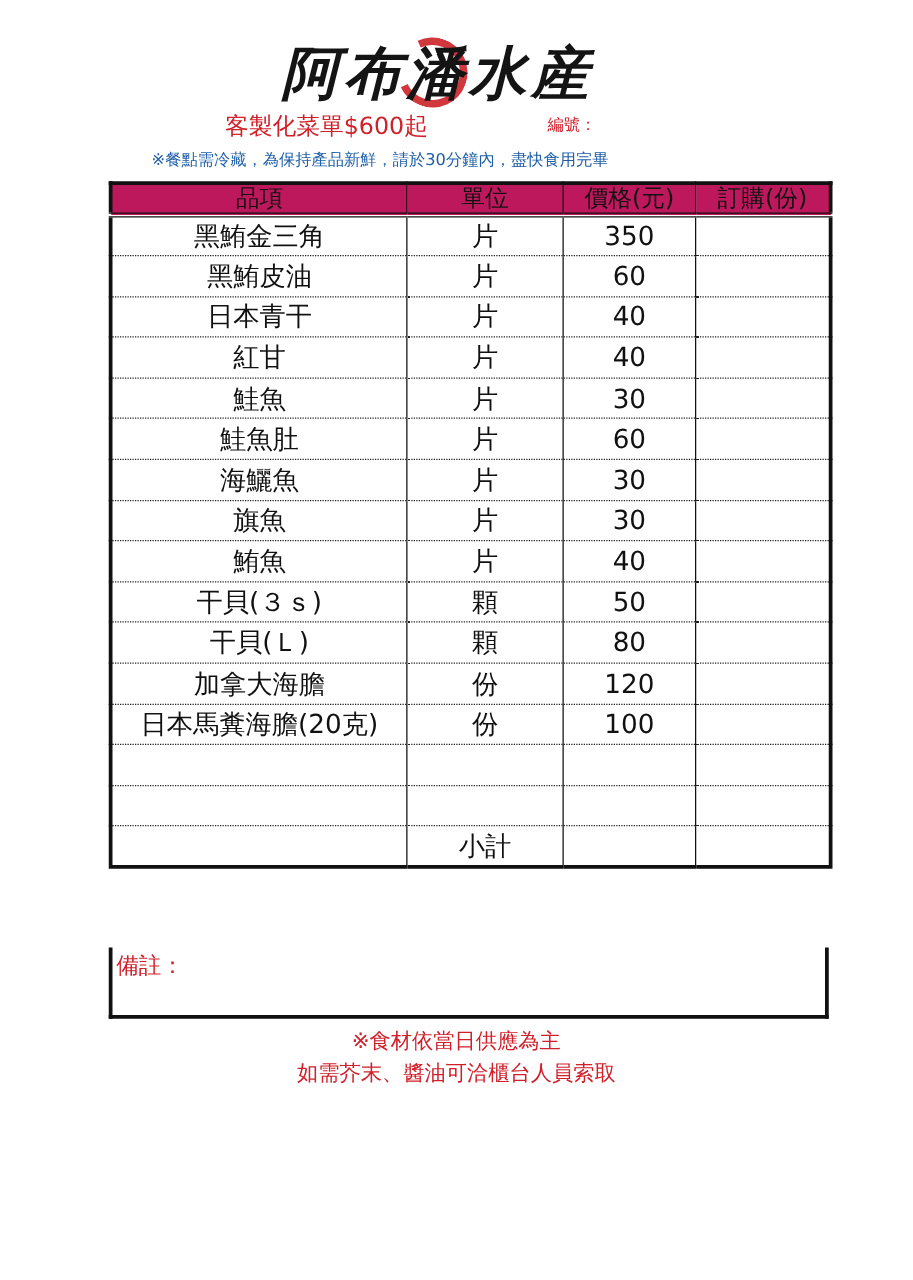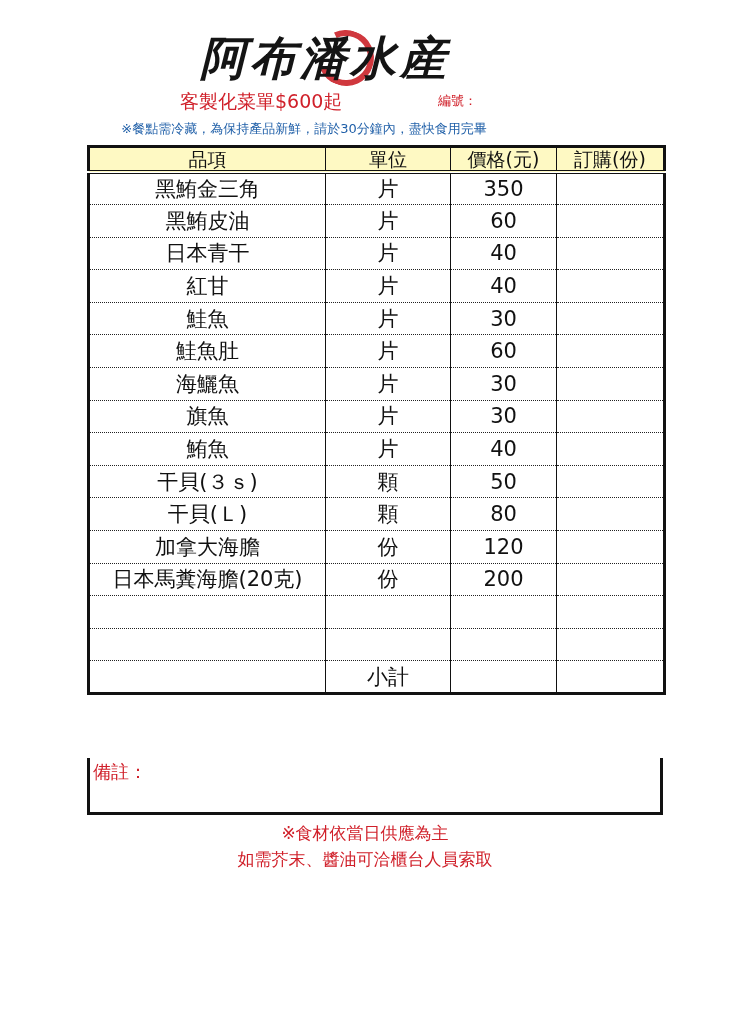--- a/index.html
+++ b/index.html
@@ -1,20 +1,21 @@
 <!DOCTYPE html>
 <html><head>
 <meta charset="utf-8">
 <style>
   * { box-sizing: border-box; margin: 0; padding: 0; }
   html, body { width: 730px; height: 1024px; background: #ffffff; overflow: hidden; }
   body { position: relative; font-family: "DejaVu Sans", "Liberation Sans", sans-serif; color: #111; }
 
   .logo {
     position: absolute; left: 200px; top: 28px; width: 300px; height: 60px;
+    text-align: center;
   }
   .logo .brush {
     position: absolute; left: 118px; top: 2px; width: 56px; height: 56px;
     border-radius: 50%; border: 6px solid #c8161d; border-left-color: transparent;
     transform: rotate(20deg); opacity: 0.85;
   }
   .logo .logo-text {
     position: relative; font-family: "DejaVu Serif", "Liberation Serif", serif;
     font-weight: bold; font-size: 46px; letter-spacing: 4px; color: #141414;
     line-height: 60px; font-style: italic;
@@ -28,21 +29,21 @@
 
   table.menu {
     position: absolute; left: 87px; top: 145px; width: 576px;
     border-collapse: collapse; border: 3px solid #111; table-layout: fixed;
   }
   table.menu col.c1 { width: 237px; }
   table.menu col.c2 { width: 125px; }
   table.menu col.c3 { width: 106px; }
   table.menu col.c4 { width: 108px; }
   table.menu th {
-    background: #fef9c3; font-weight: normal; font-size: 19px; height: 25px;
+    background: #be185d; font-weight: normal; font-size: 19px; height: 25px;
     border-left: 1.5px solid #111; border-right: 1.5px solid #111;
     border-bottom: 4px double #111; line-height: 22px;
   }
   table.menu td {
     height: 32.6px; font-size: 21px; line-height: 30px;
     border-left: 1.5px solid #111; border-right: 1.5px solid #111;
     border-bottom: 1.5px dotted #222; padding: 0 3px;
     white-space: nowrap; overflow: hidden;
   }
   table.menu td.name { text-align: center; }
@@ -156,21 +157,21 @@
       </tr>
       <tr>
         <td class="name">加拿大海膽</td>
         <td class="unit">份</td>
         <td class="price">120</td>
         <td class="qty"></td>
       </tr>
       <tr>
         <td class="name">日本馬糞海膽(20克)</td>
         <td class="unit">份</td>
-        <td class="price">200</td>
+        <td class="price">100</td>
         <td class="qty"></td>
       </tr>
       <tr>
         <td class="name"></td>
         <td class="unit"></td>
         <td class="price"></td>
         <td class="qty"></td>
       </tr>
       <tr>
         <td class="name"></td>

